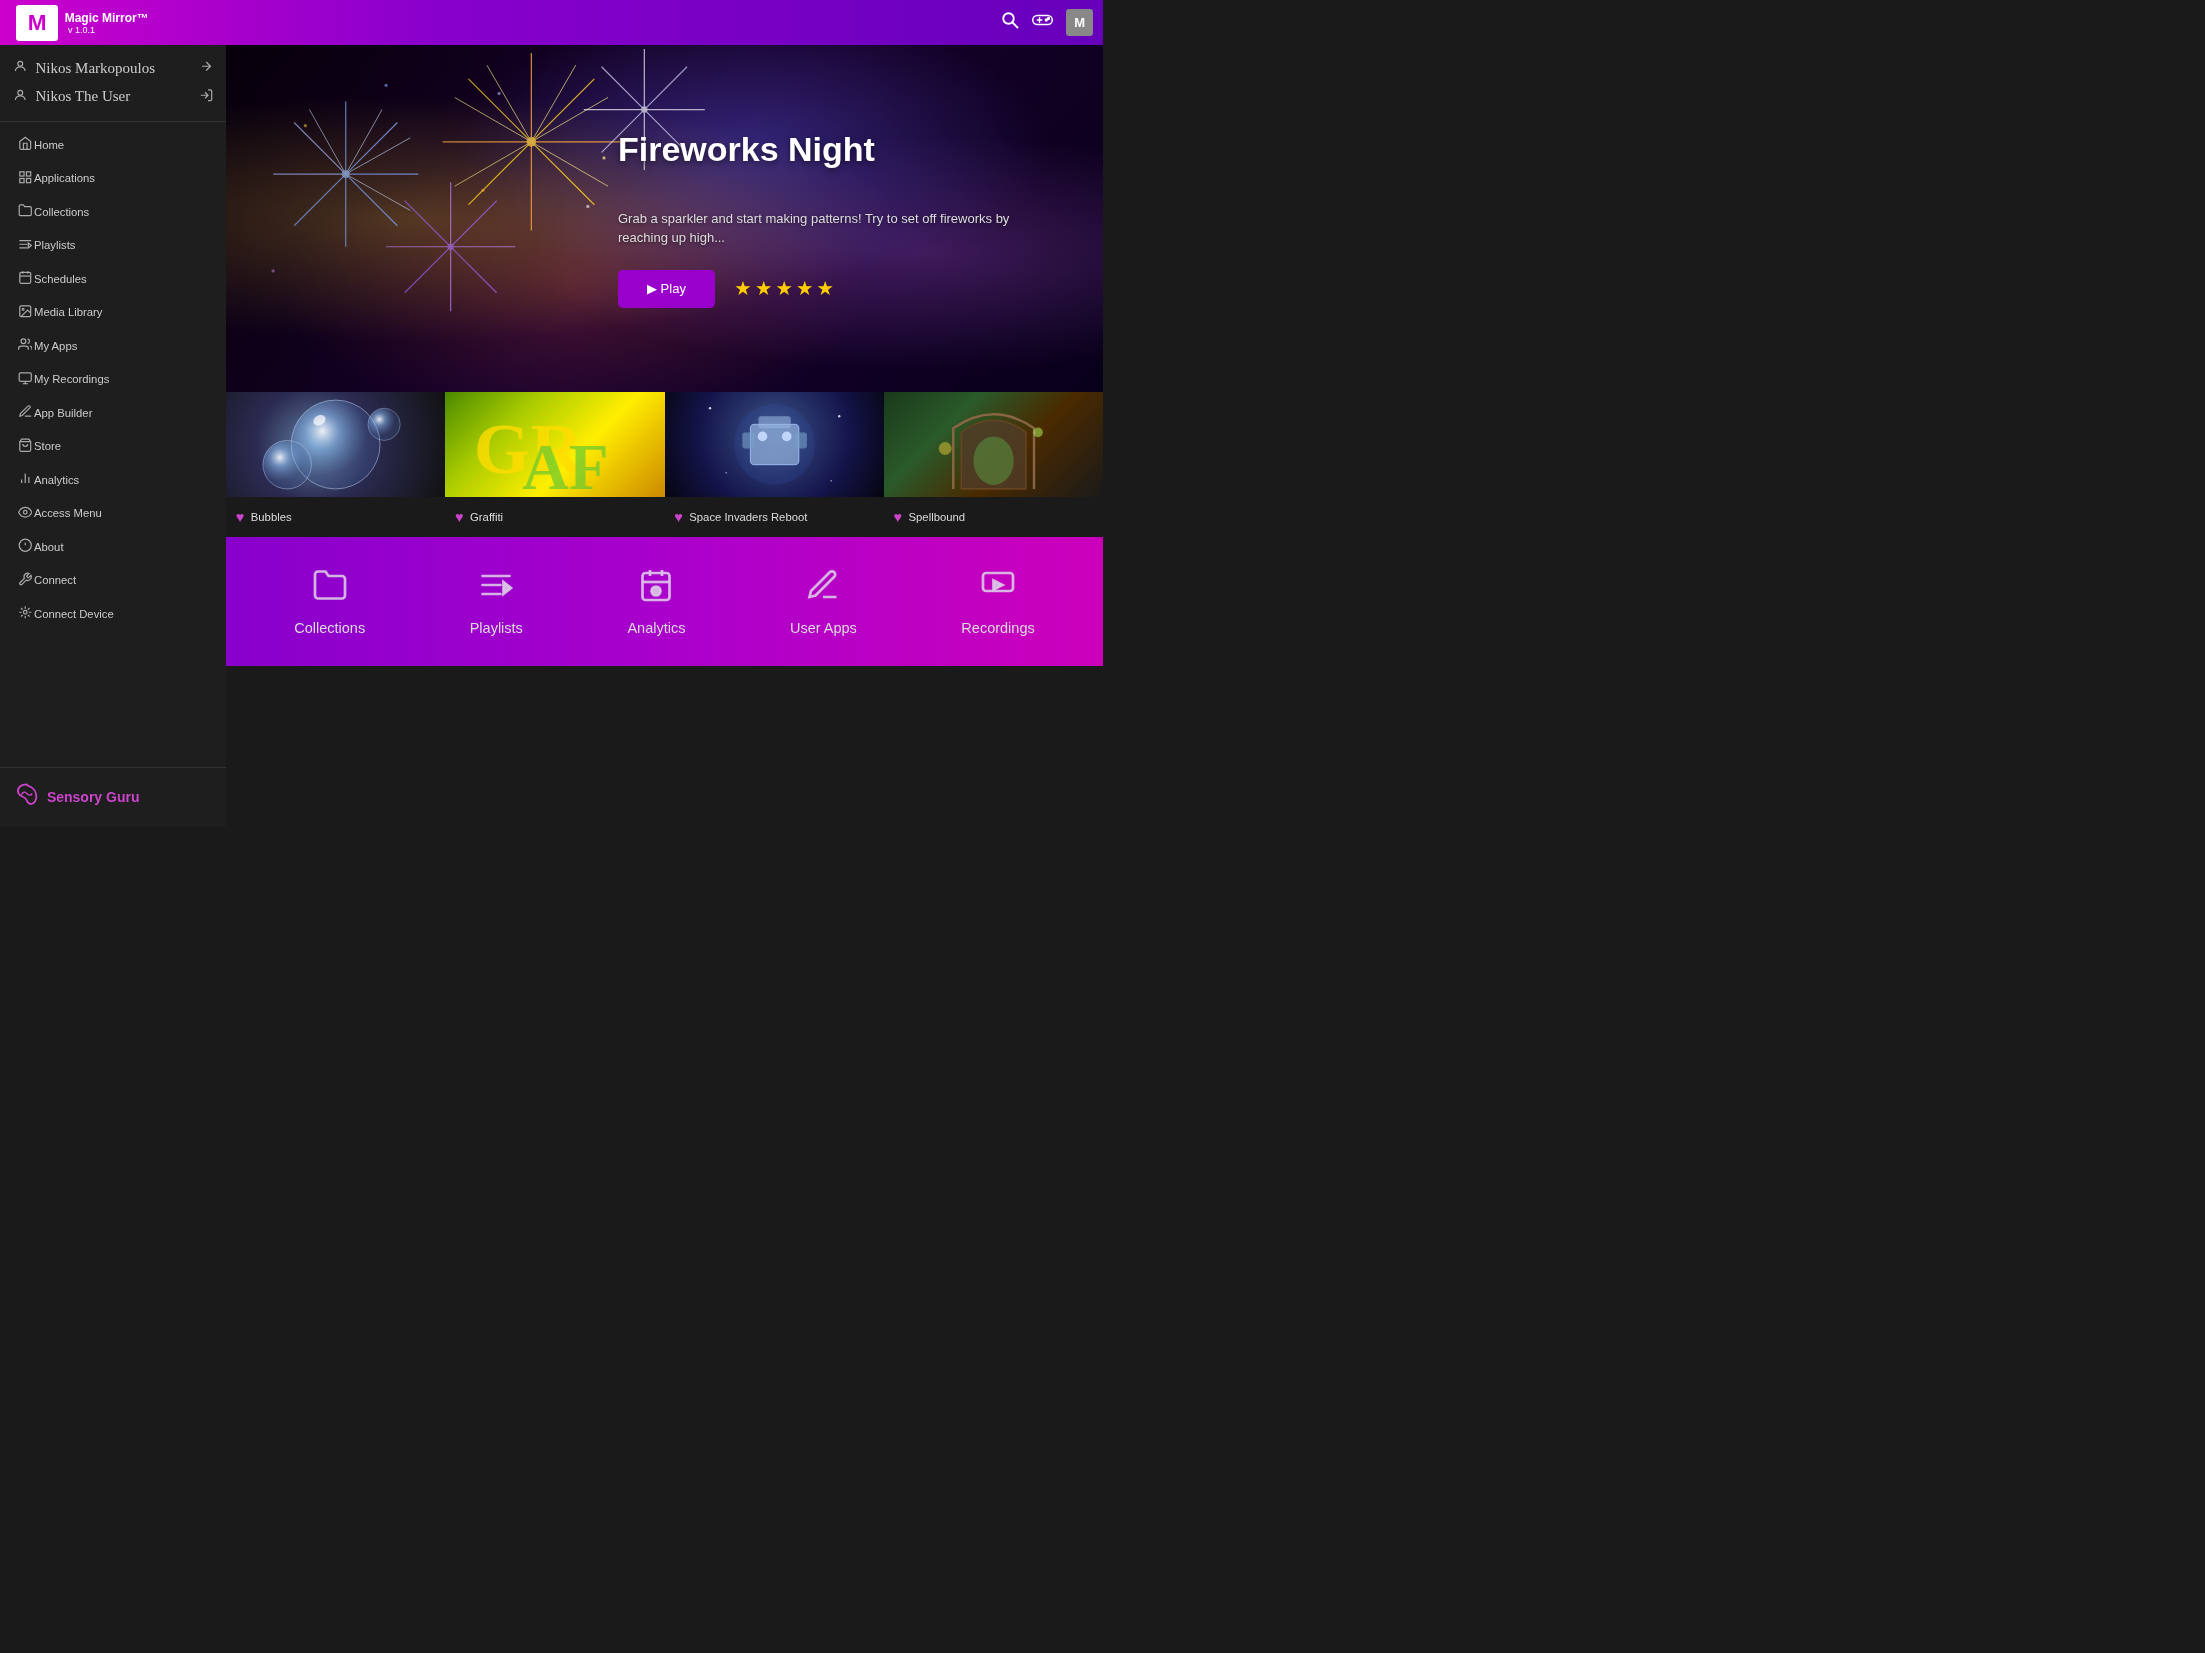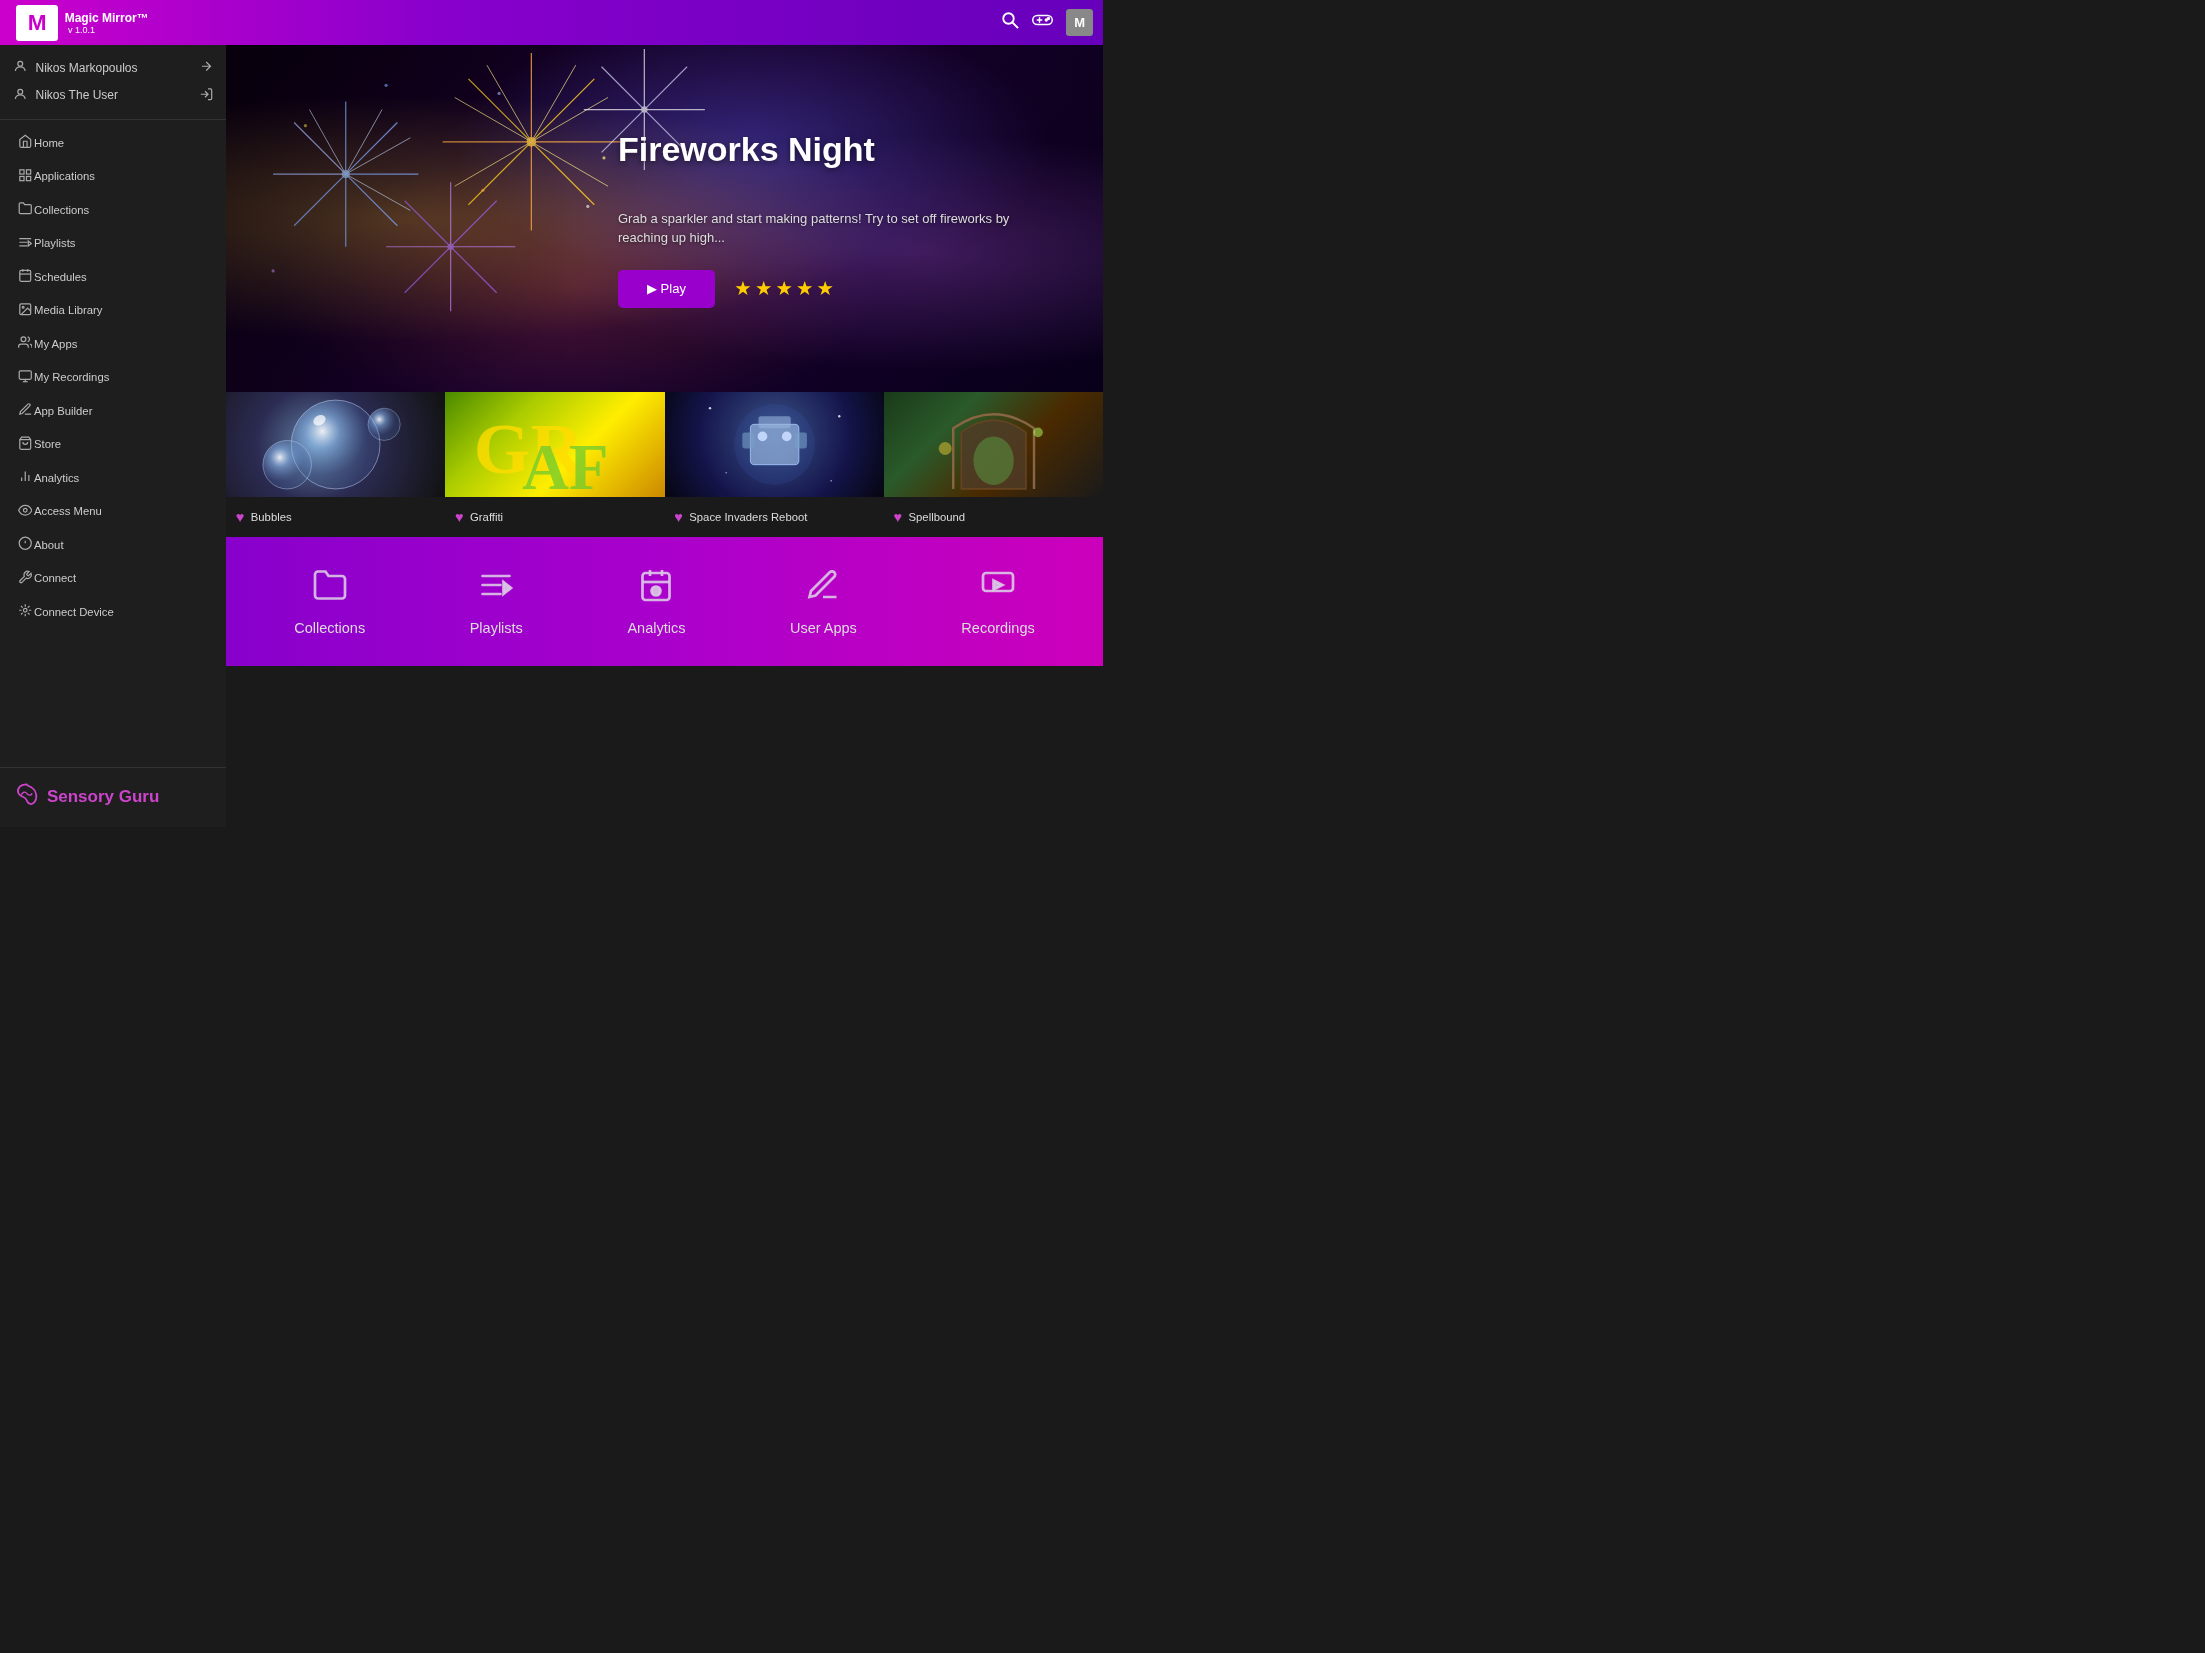--- a/index.html
+++ b/index.html
@@ -78,22 +78,23 @@
     .sidebar-user-section {
       padding: 9.7px 13px;
       border-bottom: 0.8px solid #333;
     }
     .sidebar-user-row {
       display: flex;
       align-items: center;
       justify-content: space-between;
       padding: 4.8px 0;
       color: #ccc;
-      font-size: 12px;
+      font-size: 15px;
       cursor: pointer;
+      font-family: Liberation Serif, serif;
     }
     .sidebar-user-row .user-icon {
       margin-right: 8px;
       font-size: 13px;
       color: #aaa;
     }
     .sidebar-user-row .user-action-icon {
       font-size: 13px;
       color: #aaa;
     }
@@ -134,21 +135,21 @@
       display: flex;
       align-items: center;
       gap: 6.5px;
     }
     .sensory-logo-icon {
       font-size: 22.6px;
       color: #cc44cc;
     }
     .sensory-logo-text {
       color: #cc44cc;
-      font-size: 17px;
+      font-size: 14px;
       font-weight: 600;
     }
 
     
     .content-area {
       flex: 1;
       display: flex;
       flex-direction: column;
       overflow: hidden;
     }

